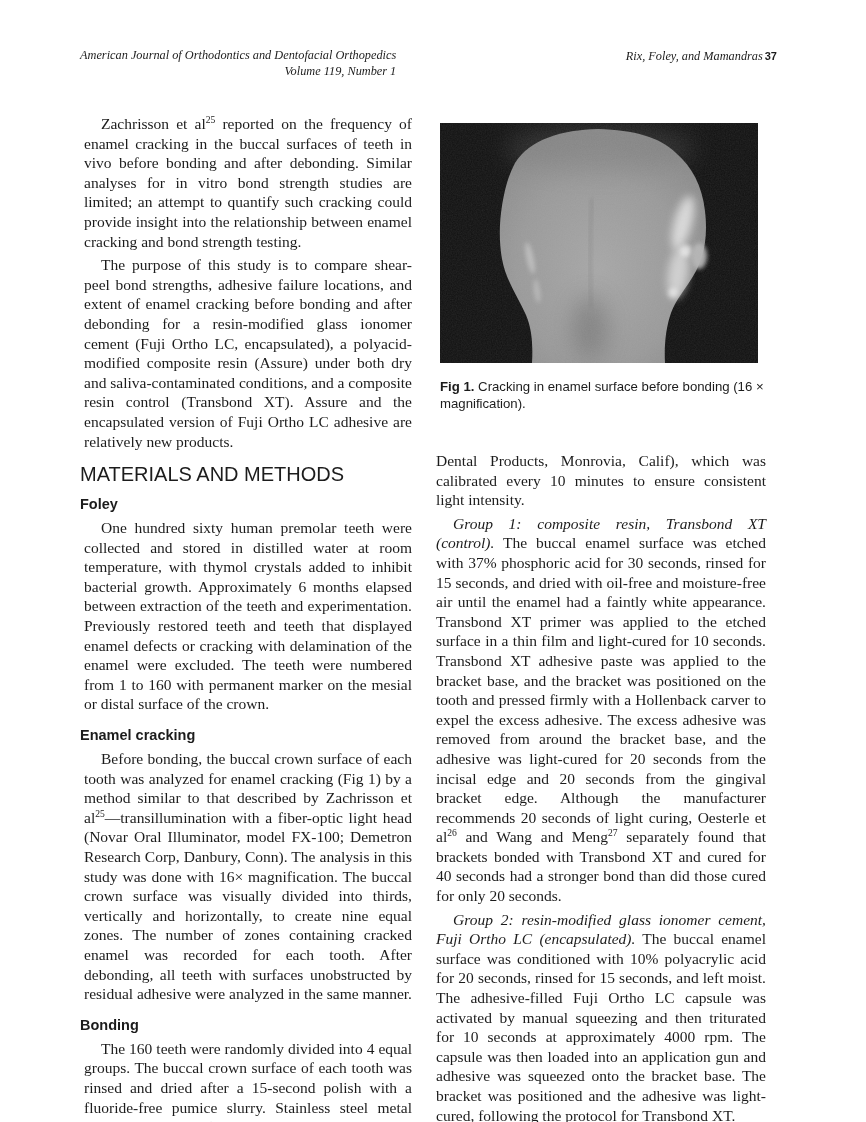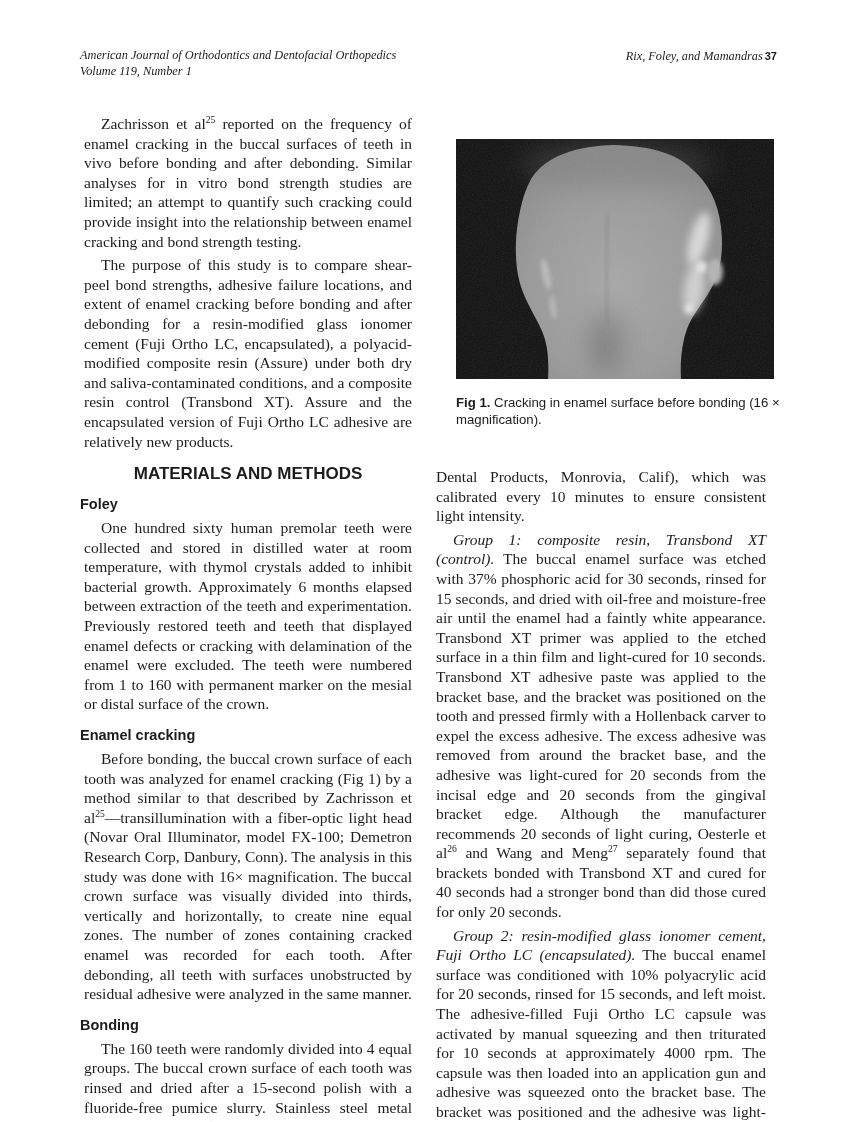--- a/index.html
+++ b/index.html
@@ -11,52 +11,52 @@
     font-family:"Liberation Serif", serif;
     overflow:hidden;
     box-sizing:border-box;
   }
   
   .header{
     position:absolute;top:48px;left:80px;right:89px;
     display:flex;justify-content:space-between;align-items:flex-start;
     font-style:italic;font-size:12.3px;line-height:15.5px;
   }
-  .header-left{max-width:430px;}
+  .header-left{max-width:430px;text-align:right;}
   .header-right{white-space:nowrap;padding-top:1px;}
   .pagenum{
     font-family:"Liberation Sans", sans-serif;
     font-style:normal;font-weight:bold;font-size:11px;
     margin-left:2px;
   }
   
   .columns{
     position:absolute;top:110px;left:80px;
     width:690px;
     display:flex;gap:16px;
   }
   .col{text-align:justify;font-size:15.5px;line-height:19.6px;}
   .col-left{width:336px;}
   .col-right{width:338px;}
   .col p{margin:4px;text-indent:17px;}
   .col p.noindent{text-indent:0;}
   .h1{
     font-family:"Liberation Sans", sans-serif;
-    font-weight:bold;font-size:17px;line-height:18px;
-    text-align:center;margin:14px 0 2px 0;
+    font-weight:normal;font-size:20px;line-height:18px;
+    text-align:left;margin:14px 0 2px 0;
   }
   .h2{
     font-family:"Liberation Sans", sans-serif;
     font-weight:bold;font-size:14.5px;line-height:18px;
     text-align:left;margin:12px 0 5px 0;
   }
   sup{font-size:0.62em;line-height:0;vertical-align:super;}
   em{font-style:italic;}
   
-  figure{margin:16px;padding:8px;}
+  figure{margin:0;padding:8px;}
   .fig-image{
     width:318px;height:240px;margin-top:5px;
     background:#101010;
   }
   .fig-image svg{display:block;}
   figcaption{
     font-family:"Liberation Sans", sans-serif;
     font-size:13.2px;line-height:17px;
     text-align:left;width:332px;
     margin-top:15px;

